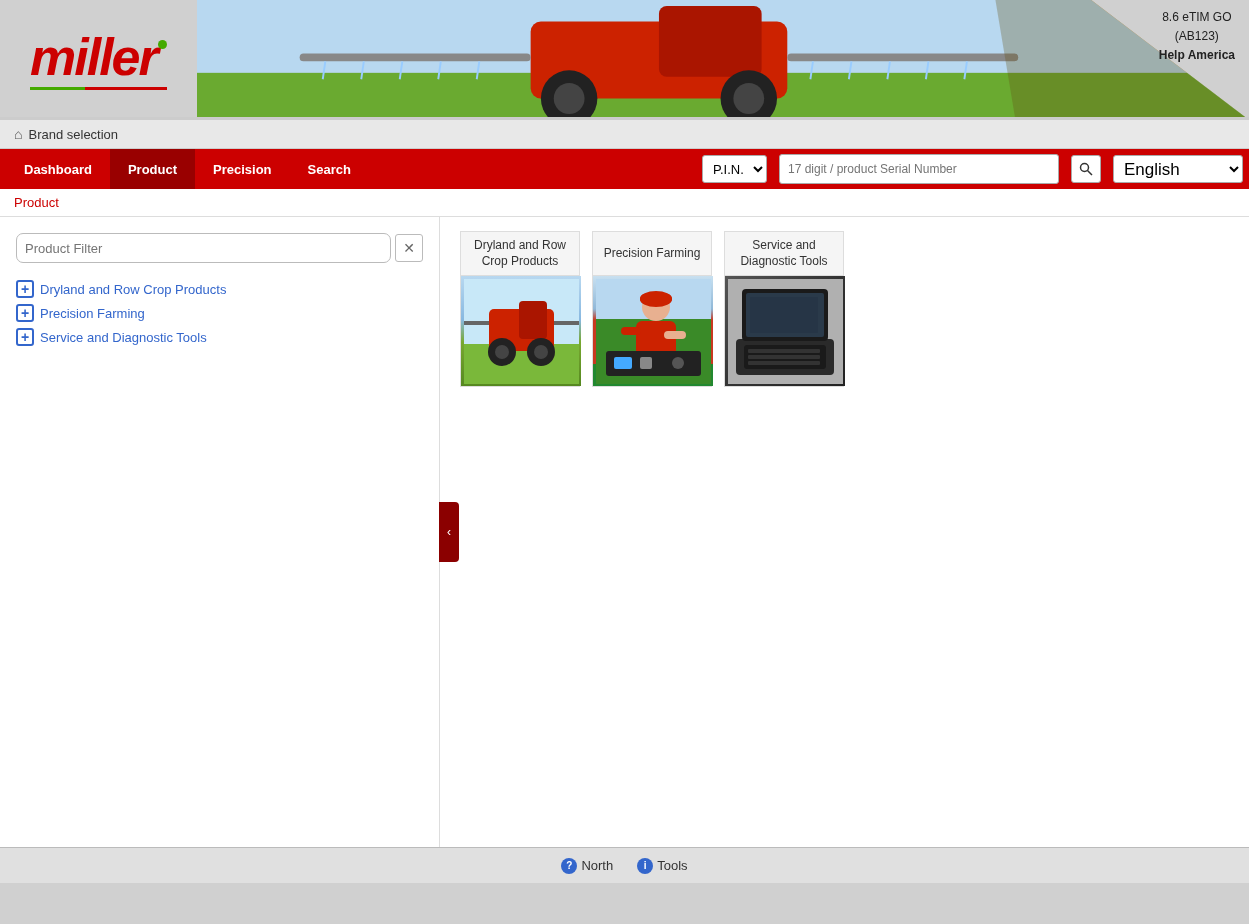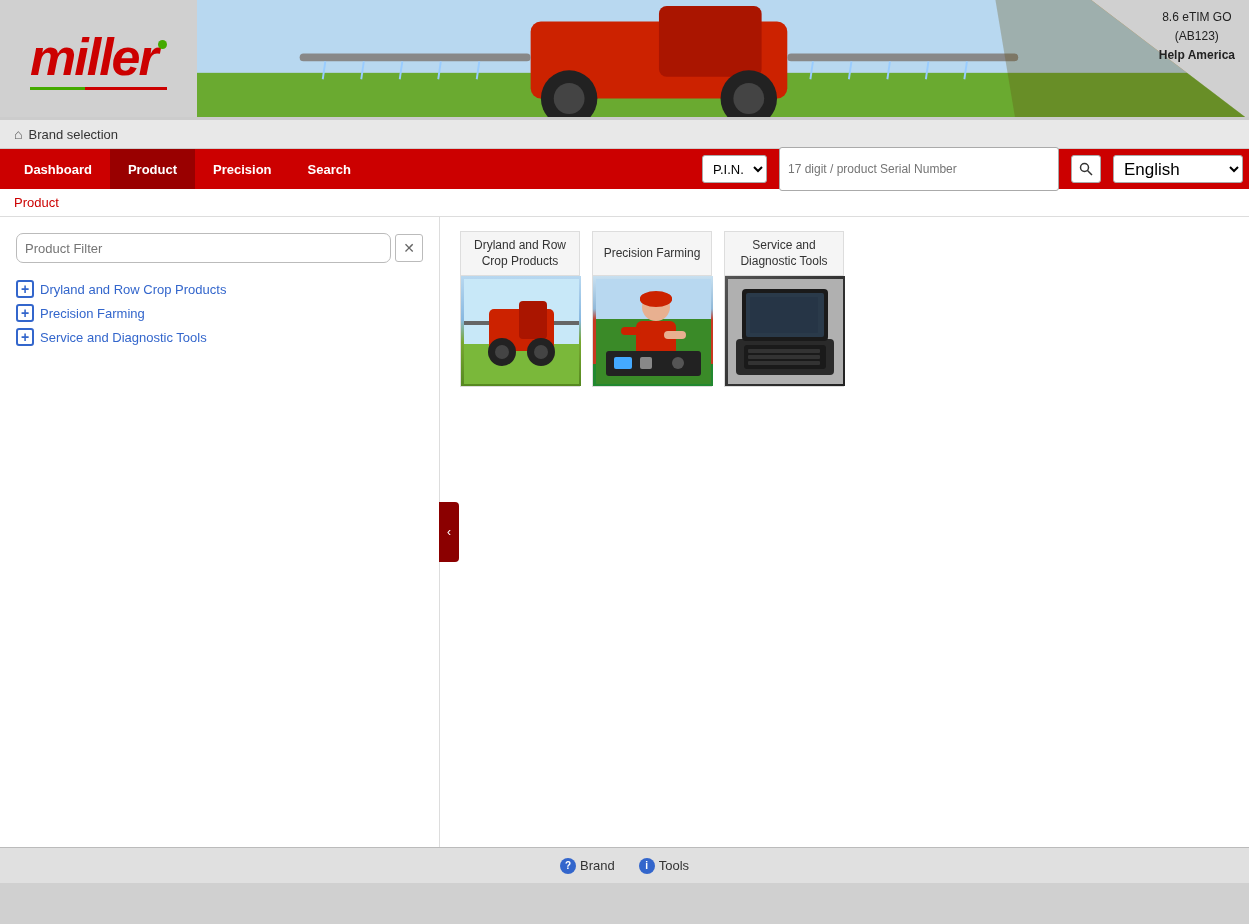--- a/index.html
+++ b/index.html
@@ -18,21 +18,21 @@
     
     #brand-bar { background: #e8e8e8; padding: 6px 14px; display: flex; align-items: center; gap: 6px; border-bottom: 1px solid #ccc; font-size: 13px; color: #333; }
     #brand-bar .home-icon { color: #555; font-size: 14px; }
 
     
     #navbar { background: #cc0000; display: flex; align-items: center; height: 40px; padding: 0 6px; }
     .nav-btn { height: 100%; padding: 0 18px; color: white; font-size: 13px; font-weight: bold; cursor: pointer; display: flex; align-items: center; border: none; background: transparent; }
     .nav-btn.active { background: #990000; }
     #pin-area { margin-left: auto; display: flex; align-items: center; gap: 12px; }
     #pin-select { height: 28px; padding: 0 6px; font-size: 13px; border: 1px solid #aaa; border-radius: 3px; background: white; cursor: pointer; }
-    #pin-input { height: 44px; width: 280px; padding: 0 8px; font-size: 12px; border: 1px solid #aaa; border-radius: 3px; color: #aaa; }
+    #pin-input { height: 30px; width: 280px; padding: 0 8px; font-size: 12px; border: 1px solid #aaa; border-radius: 3px; color: #aaa; }
     #search-btn { width: 30px; height: 28px; background: white; border: 1px solid #aaa; border-radius: 3px; cursor: pointer; display: flex; align-items: center; justify-content: center; }
     #lang-select { height: 28px; width: 130px; padding: 0 6px; font-size: 17px; border: 1px solid #aaa; border-radius: 3px; background: white; cursor: pointer; }
 
     
     #breadcrumb { padding: 6px 14px; font-size: 13px; color: #cc0000; background: white; border-bottom: 1px solid #ddd; }
 
     
     #main { display: flex; background: white; min-height: 630px; }
 
     
@@ -255,19 +255,19 @@
     </div>
 
     <div id="content-spacer"></div>
   </div>
 
 </div>
 
 <div id="footer">
   <span class="footer-link">
     <span class="footer-icon">?</span>
-    <span>Brand</span>
+    <span>North</span>
   </span>
   <span class="footer-link">
     <span class="footer-icon">i</span>
     <span>Tools</span>
   </span>
 </div>
 
 </body></html>

